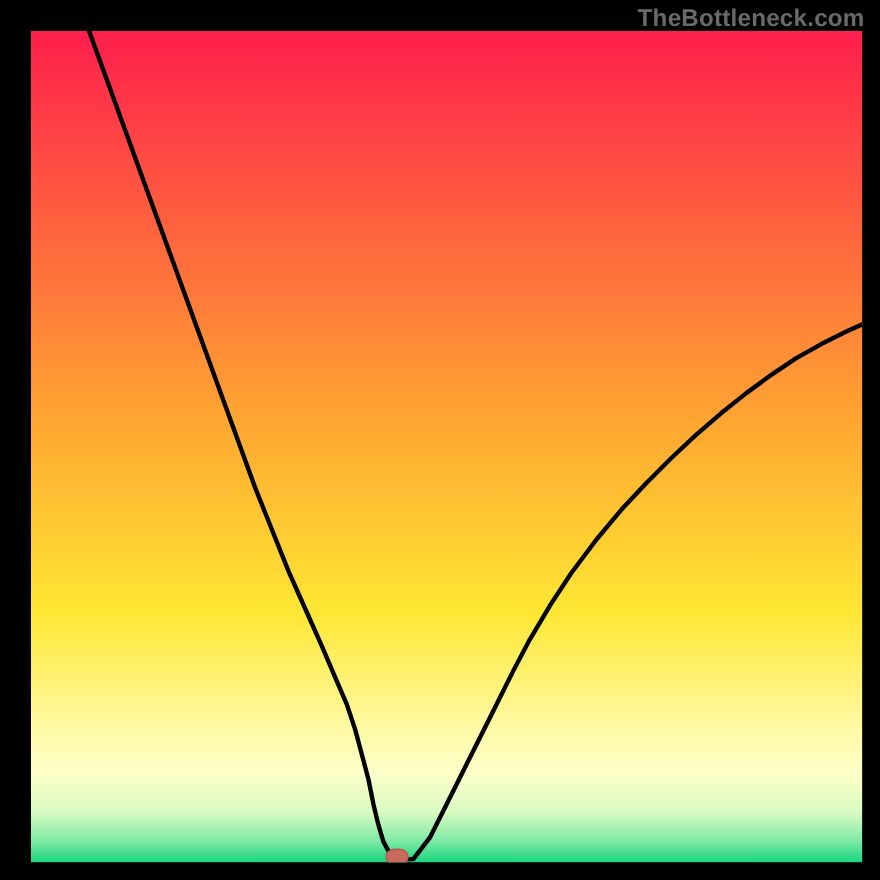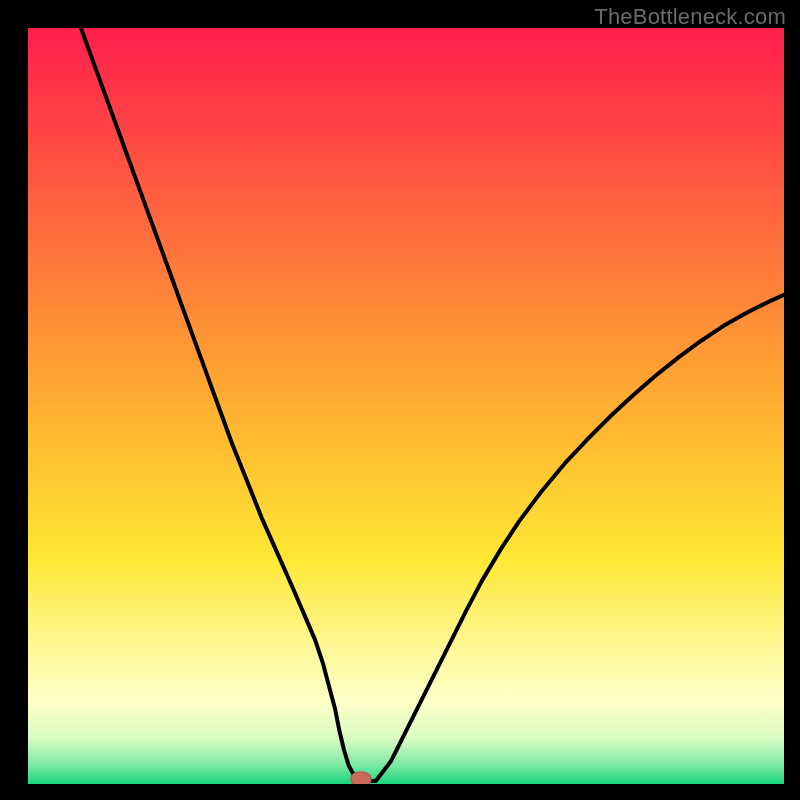--- a/index.html
+++ b/index.html
@@ -16,21 +16,21 @@
     width: 800px;
     height: 800px;
     background: #000;
   }
   .watermark {
     position: absolute;
     top: 4px;
     right: 14px;
     color: #6a6a6a;
     font-size: 22px;
-    font-weight: 400;
+    font-weight: 700;
     letter-spacing: 0.2px;
     z-index: 5;
   }
   .plot {
     position: absolute;
     box-sizing: border-box;
     overflow: hidden;
   }
   .gradient {
     position: absolute;

